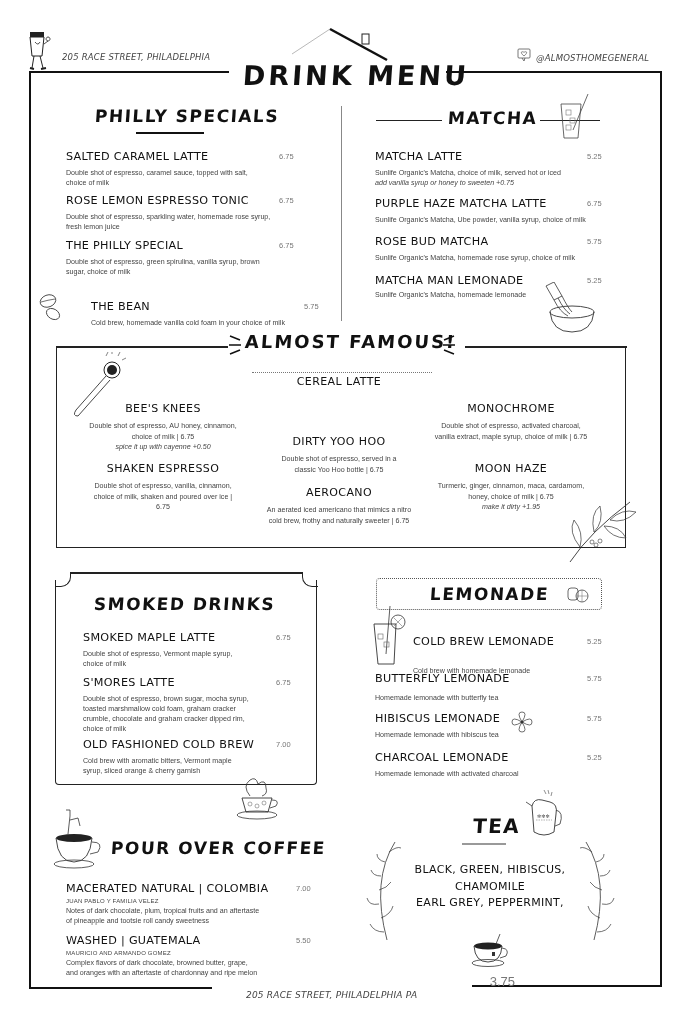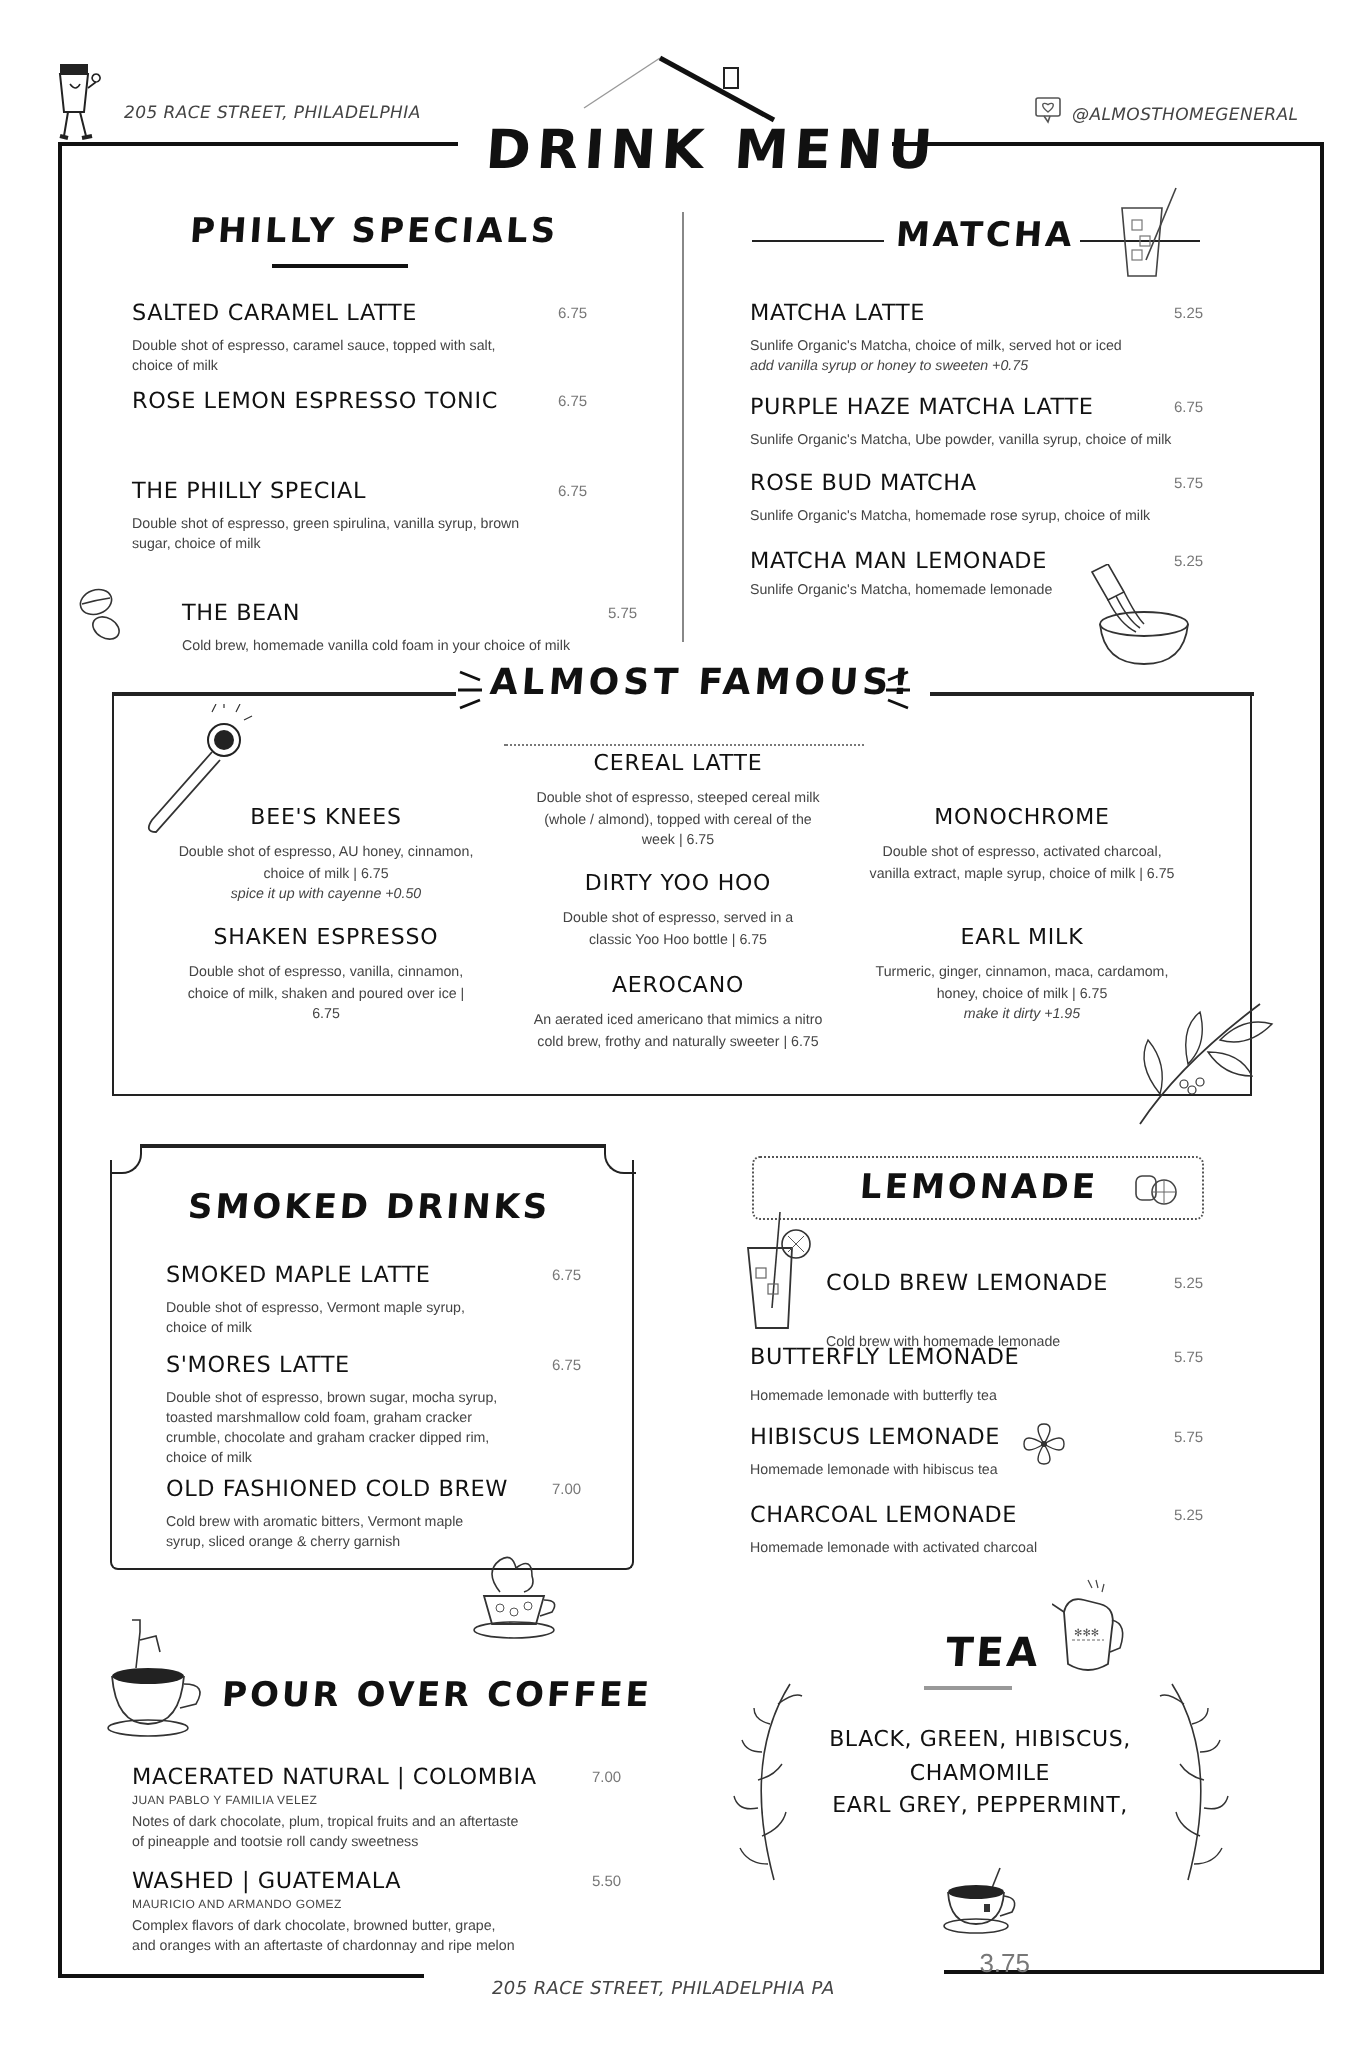--- a/index.html
+++ b/index.html
@@ -94,20 +94,21 @@
   <div class="abs hand" style="left:95px;top:106px;font-size:17px;">PHILLY SPECIALS</div>
   <div class="abs" style="left:136px;top:132px;width:68px;height:1.5px;background:#111;"></div>
 
   <div class="item" style="left:66px;top:150px;width:270px;">
     <div class="item-name">SALTED CARAMEL LATTE</div>
     <div class="item-desc" style="width:195px;">Double shot of espresso, caramel sauce, topped with salt, choice of milk</div>
     <div class="price" style="left:213px;top:2px;">6.75</div>
   </div>
   <div class="item" style="left:66px;top:194px;width:270px;">
     <div class="item-name">ROSE LEMON ESPRESSO TONIC</div>
+    <div class="item-desc" style="width:205px;">Double shot of espresso, sparkling water, homemade rose syrup, fresh lemon juice</div>
     <div class="price" style="left:213px;top:2px;">6.75</div>
   </div>
   <div class="item" style="left:66px;top:239px;width:270px;">
     <div class="item-name">THE PHILLY SPECIAL</div>
     <div class="item-desc" style="width:195px;">Double shot of espresso, green spirulina, vanilla syrup, brown sugar, choice of milk</div>
     <div class="price" style="left:213px;top:2px;">6.75</div>
   </div>
   <div class="item" style="left:66px;top:300px;width:270px;margin-left:25px;">
     <div class="item-name">THE BEAN</div>
     <div class="item-desc" style="width:205px;">Cold brew, homemade vanilla cold foam in your choice of milk</div>
@@ -192,37 +193,36 @@
       <i>spice it up with cayenne +0.50</i>
     </div>
   </div>
   <div class="af-col" style="left:88px;top:462px;width:150px;">
     <div class="af-name">SHAKEN ESPRESSO</div>
     <div class="af-desc">Double shot of espresso, vanilla, cinnamon, choice of milk, shaken and poured over ice | 6.75</div>
   </div>
 
   <div class="af-col" style="left:264px;top:375px;width:150px;">
     <div class="af-name">CEREAL LATTE</div>
-    <div class="af-desc">Double shot of espresso, steeped cereal milk (whole / almond), topped with cereal of the week | 6.75</div>
   </div>
   <div class="af-col" style="left:270px;top:435px;width:138px;">
     <div class="af-name">DIRTY YOO HOO</div>
     <div class="af-desc">Double shot of espresso, served in a classic Yoo Hoo bottle | 6.75</div>
   </div>
   <div class="af-col" style="left:264px;top:486px;width:150px;">
     <div class="af-name">AEROCANO</div>
     <div class="af-desc">An aerated iced americano that mimics a nitro cold brew, frothy and naturally sweeter | 6.75</div>
   </div>
 
   <div class="af-col" style="left:432px;top:402px;width:158px;">
     <div class="af-name">MONOCHROME</div>
     <div class="af-desc">Double shot of espresso, activated charcoal, vanilla extract, maple syrup, choice of milk | 6.75</div>
   </div>
   <div class="af-col" style="left:436px;top:462px;width:150px;">
-    <div class="af-name">EARL MILK</div>
+    <div class="af-name">MOON HAZE</div>
     <div class="af-desc">
       <span>Turmeric, ginger, cinnamon, maca, cardamom, honey, choice of milk | 6.75</span><br>
       <i>make it dirty +1.95</i>
     </div>
   </div>
 
   <svg class="svgicon" style="left:560px;top:492px" width="80" height="72" viewBox="0 0 80 72">
     <path d="M10 70 Q30 40 70 10" fill="none" stroke="#333" stroke-width="0.9"></path>
     <path d="M20 55 Q8 40 14 28 Q24 40 20 55 Z" fill="none" stroke="#333" stroke-width="0.7"></path>
     <path d="M34 40 Q30 22 40 14 Q44 30 34 40 Z" fill="none" stroke="#333" stroke-width="0.7"></path>

